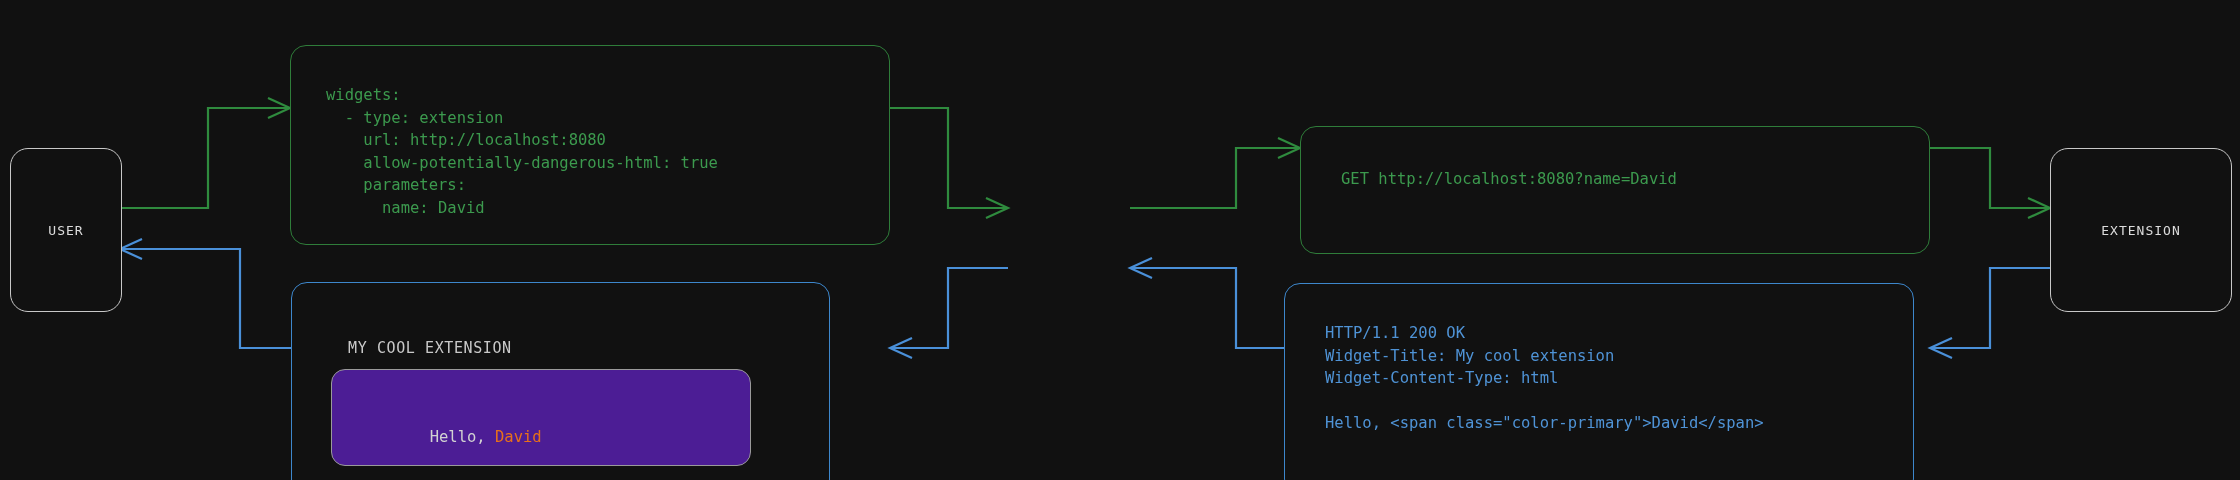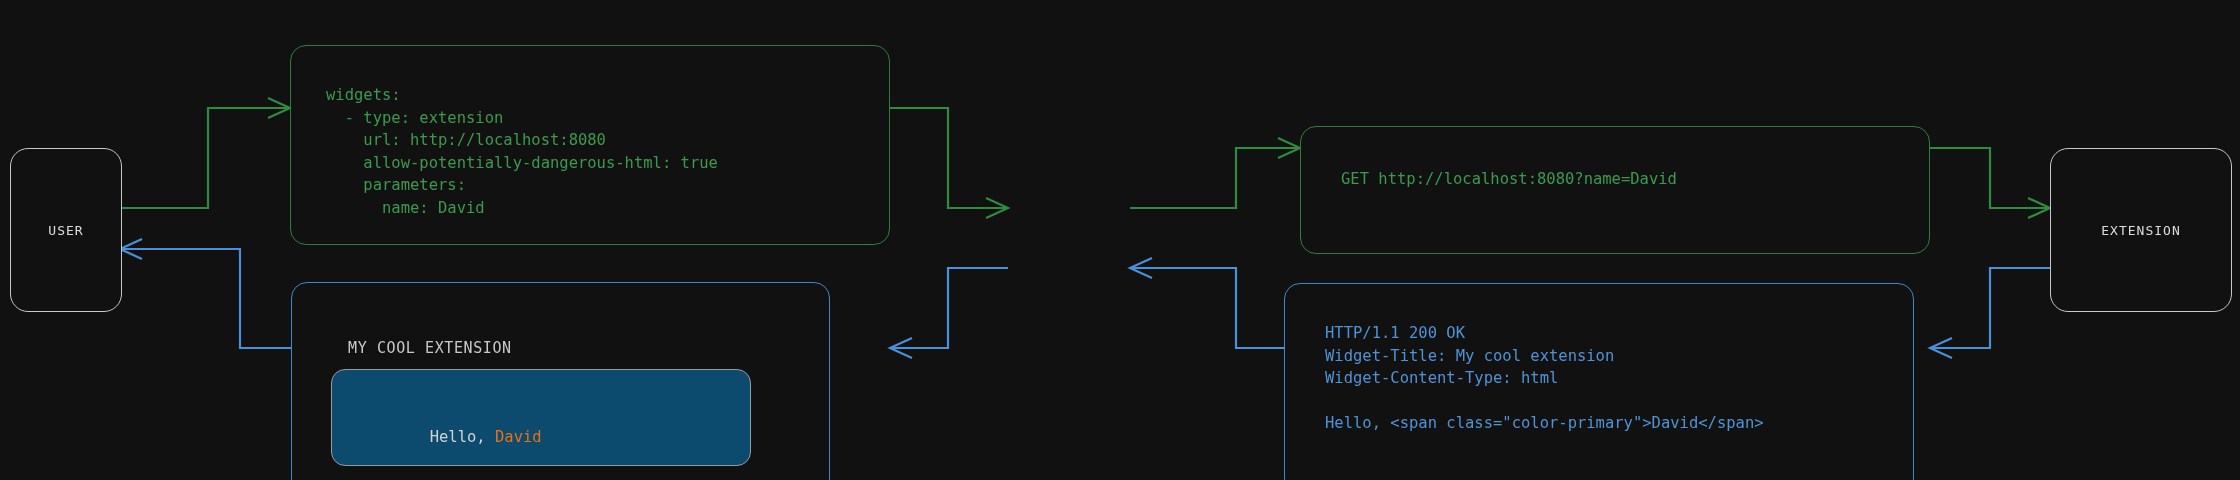--- a/index.html
+++ b/index.html
@@ -17,21 +17,21 @@
   .card.blue{border:1.6px solid #3d87cc;}
 
   pre.code{margin:0;white-space:pre;font-size:15.5px;line-height:22.5px;
            font-family:"DejaVu Sans Mono","Liberation Mono",monospace;}
   pre.green-code{color:#3c9a4e;}
   pre.blue-code{color:#4f93d6;}
 
   .widget-title{position:absolute;color:#c9c9c9;font-size:15px;letter-spacing:.6px;
                 font-family:"DejaVu Sans Mono","Liberation Mono",monospace;}
   .inner-box{position:absolute;border:1.6px solid #9a9a9a;border-radius:14px;
-             box-sizing:border-box;background:#0c4a6e;}
+             box-sizing:border-box;background:#4c1d95;}
   .inner-text{position:absolute;font-size:15.5px;color:#d2d2d2;
               font-family:"DejaVu Sans Mono","Liberation Mono",monospace;}
   .accent{color:#e8701a;}
 
   svg.wires{position:absolute;left:0;top:0;width:2240px;height:480px;
             pointer-events:none;overflow:visible;}
   .g-wire{fill:none;stroke:#2f8b3e;stroke-width:2.2;}
   .b-wire{fill:none;stroke:#4a90d9;stroke-width:2.2;}
   .g-head{fill:none;stroke:#2f8b3e;stroke-width:2.2;}
   .b-head{fill:none;stroke:#4a90d9;stroke-width:2.2;}

